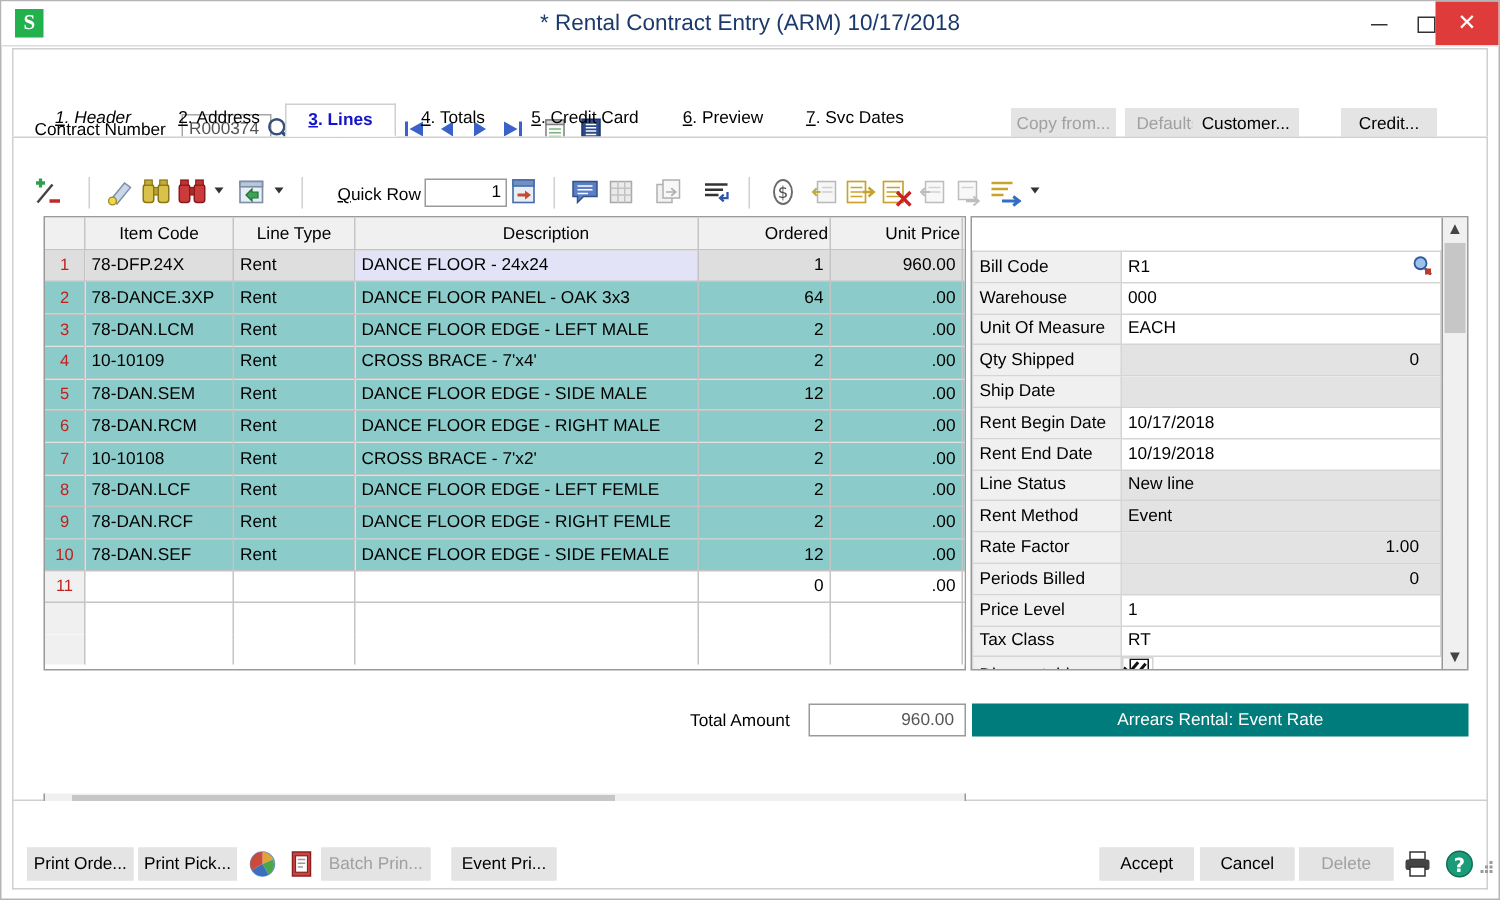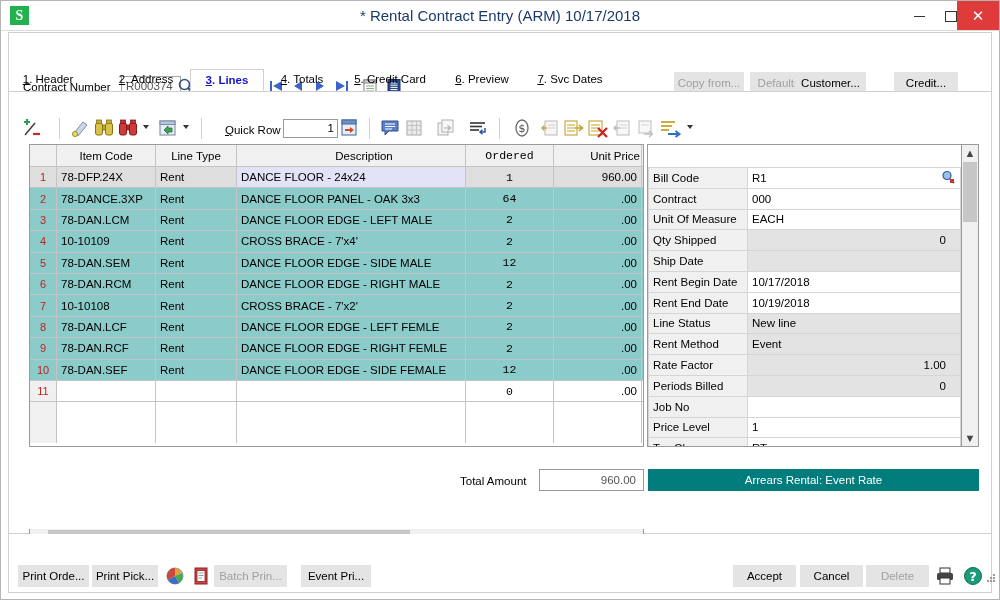--- a/index.html
+++ b/index.html
@@ -62,21 +62,21 @@
 
   
   .gridwrap{position:absolute;left:20px;top:52px;width:615px;height:303px;border:1px solid #9a9a9a;box-sizing:border-box;background:#fff;overflow:hidden;}
   table.grid{border-collapse:collapse;table-layout:fixed;width:100%;font-size:11.5px;}
   table.grid th{background:#f0f0f0;border:1px solid #c4c4c4;border-top:none;border-left:none;height:19px;font-weight:normal;font-size:11.5px;color:#000;}
   table.grid td{border:1px solid #c4c4c4;border-top:none;border-left:none;height:20.4px;padding:0 4px;overflow:hidden;white-space:nowrap;}
   .c-rn{width:26px;text-align:center;color:#c21f1f;background:#f0f0f0;font-size:11px;padding:0;}
   .c-item{width:96px;}
   .c-lt{width:78px;}
   .c-desc{width:200px;border-left:1px solid #555 !important;padding-left:27px;}
-  .c-ord{width:85px;text-align:center;font-family:Liberation Mono, monospace;}
+  .c-ord{width:85px;text-align:right;}
   .c-up{width:85px;text-align:right;}
   .c-x{width:30px;}
   tr.sel td{background:#dededf;}
   tr.sel td.c-desc{background:#e3e3f7;}
   tr.hl td{background:#8bcbca;}
   tr.blank td{background:#fff;}
   tr.blank td.c-rn{background:#f0f0f0;}
   tr.empty td{background:#fff;border-bottom:none;}
   tr.empty td.c-rn{background:#f0f0f0;}
 
@@ -206,21 +206,21 @@
       <svg width="24" height="22" viewBox="0 0 24 22">
           <rect x="4" y="3" width="15" height="11" fill="#4a6fc0" stroke="#2f4d8e" stroke-width="1"></rect>
           <rect x="5.5" y="6" width="12" height="6.5" fill="#fff"></rect>
           <path d="M3 17 L7 14 L7 20 Z" fill="#fff" stroke="#2f4d8e" stroke-width="0.9"></path>
           <path d="M11 17 L15 14 L15 20 Z" fill="#fff" stroke="#2f4d8e" stroke-width="0.9"></path>
         </svg>
     </div>
   </div>
 
   <div class="tabs">
-    <div class="tab" style="left:0;width:80px;"><span class="u">1</span>. <span>Header</span></div>
+    <div class="tab" style="left:14px;width:80px;font-style:italic;"><span class="u">1</span>. <span>Header</span></div>
     <div class="tab" style="left:94px;width:88px;"><span class="u">2</span>. <span>Address</span></div>
     <div class="tab sel" style="left:182px;width:74px;"><span class="u">3</span>. <span>Lines</span></div>
     <div class="tab" style="left:256px;width:76px;"><span class="u">4</span>. <span>Totals</span></div>
     <div class="tab" style="left:332px;width:100px;"><span class="u">5</span>. <span>Credit Card</span></div>
     <div class="tab" style="left:432px;width:84px;"><span class="u">6</span>. <span>Preview</span></div>
     <div class="tab" style="left:516px;width:92px;"><span class="u">7</span>. <span>Svc Dates</span></div>
   </div>
 
   <div class="body">
 
@@ -515,21 +515,21 @@
         <tbody id="det-body">
             <tr>
               <td class="dk">Bill Code</td>
               <td class="dv" style="position: relative;">R1<span class="maglook"><svg width="15" height="14" viewBox="0 0 15 14">
                     <circle cx="6" cy="5.5" r="4" fill="#9fc0e8" stroke="#2a5b9e" stroke-width="1.2"></circle>
                     <line x1="9" y1="9" x2="13" y2="13" stroke="#2a5b9e" stroke-width="1.8"></line>
                     <rect x="9" y="9" width="4" height="4" fill="#c0392b"></rect>
                   </svg></span></td>
             </tr>
             <tr>
-              <td class="dk">Contract</td>
+              <td class="dk">Warehouse</td>
               <td class="dv">000</td>
             </tr>
             <tr>
               <td class="dk">Unit Of Measure</td>
               <td class="dv">EACH</td>
             </tr>
             <tr>
               <td class="dk">Qty Shipped</td>
               <td class="dv ro num">0</td>
             </tr>
@@ -553,24 +553,20 @@
               <td class="dk">Rent Method</td>
               <td class="dv ro">Event</td>
             </tr>
             <tr>
               <td class="dk">Rate Factor</td>
               <td class="dv ro num">1.00</td>
             </tr>
             <tr>
               <td class="dk">Periods Billed</td>
               <td class="dv ro num">0</td>
-            </tr>
-            <tr>
-              <td class="dk">Job No</td>
-              <td class="dv"></td>
             </tr>
             <tr>
               <td class="dk">Price Level</td>
               <td class="dv">1</td>
             </tr>
             <tr>
               <td class="dk">Tax Class</td>
               <td class="dv">RT</td>
             </tr>
             <tr>

